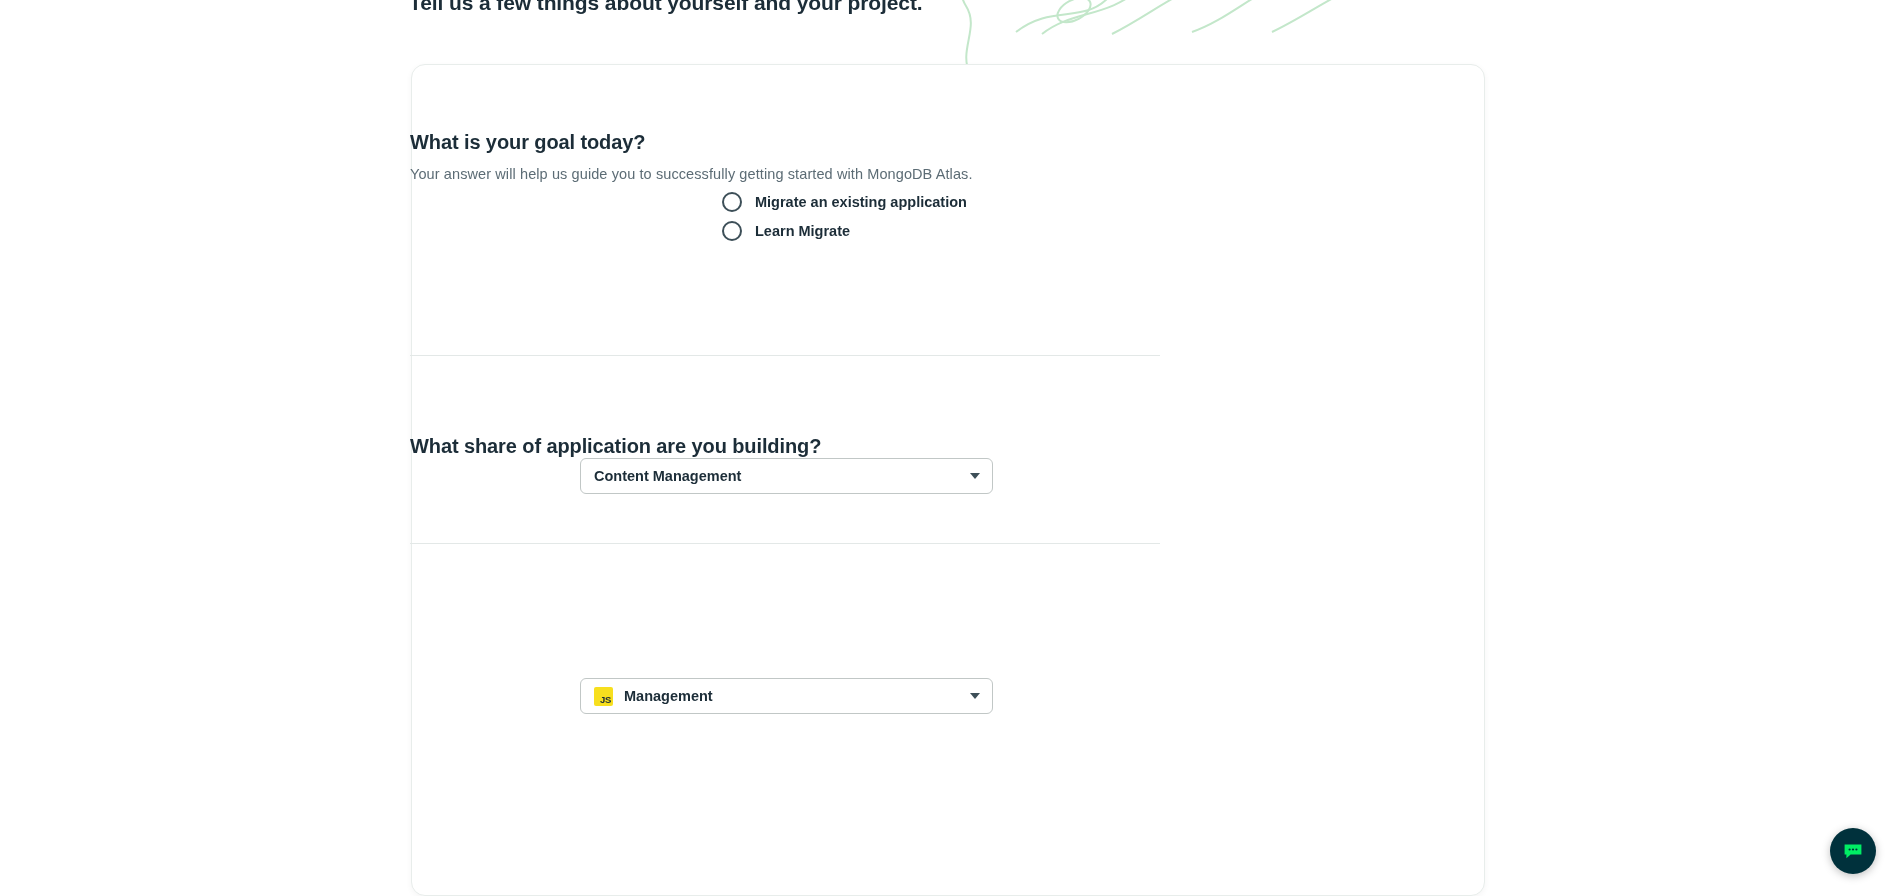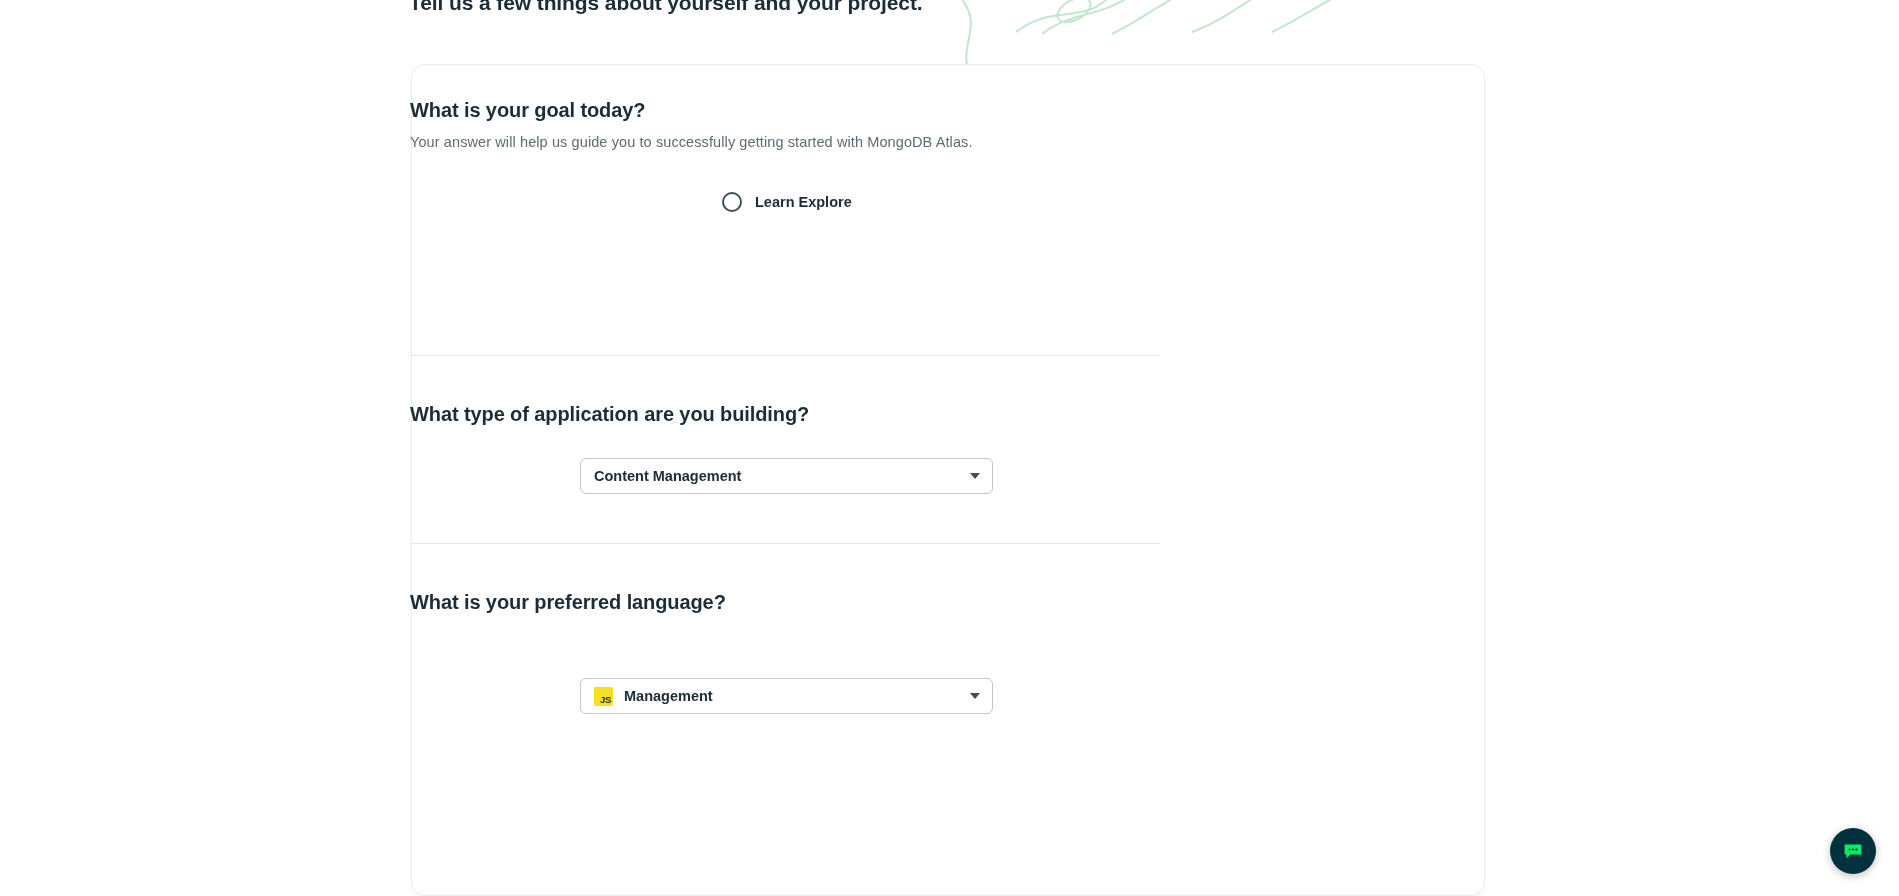--- a/index.html
+++ b/index.html
@@ -242,39 +242,42 @@
   <div class="card">
 
     <div class="section" style="top: 34px; padding-left: 0px; left: 0px;">
       <h2 class="q-title" style="margin-left: -2px; padding-left: 0px; position: relative; left: 0px;">What is your goal today?</h2>
       <p class="q-sub" style="margin-left: -2px; padding-left: 0px;">Your answer will help us guide you to successfully getting started with MongoDB Atlas.</p>
     </div>
 
     <div class="radio-group">
       <div class="radio-row">
         <span class="radio-outer"></span>
-        <span class="radio-label">Learn Explore</span>
+        <span class="radio-label">Migrate an existing application</span>
+      </div>
+      <div class="radio-row">
+        <span class="radio-outer"></span>
+        <span class="radio-label">Learn Migrate</span>
       </div>
     </div>
 
     <div class="divider" style="top:290px; left:-2px;"></div>
 
     <div class="section" style="top: 338px; padding-left: 0px; left: 0px;">
-      <h2 class="q-title" style="margin-left: -2px; padding-left: 0px;">What type of application are you building?</h2>
+      <h2 class="q-title" style="margin-left: -2px; padding-left: 0px;">What share of application are you building?</h2>
     </div>
 
     <div class="select" style="top:393px; left:168px;">
       <span class="select-value">Content Management</span>
       <span class="caret"></span>
     </div>
 
     <div class="divider" style="top:478px; left:-2px;"></div>
 
     <div class="section" style="top: 526px; padding-left: 0px; left: 0px;">
-      <h2 class="q-title" style="margin-left: -2px; padding-left: 0px;">What is your preferred language?</h2>
     </div>
 
     <div class="select" style="top:613px; left:168px;">
       <span class="lang-badge">JS</span>
       <span class="select-value">Management</span>
       <span class="caret"></span>
     </div>
 
   </div>
 
@@ -456,21 +459,21 @@
   .card > .section { padding-left: 0px; }
   .card > .section { padding-left: 0px; }
   .card > .section { padding-left: 0px; }
   .card > .section { padding-left: 0px; }
   .card > .section { padding-left: 0px; }
   .card > .section { padding-left: 0px; }
   .card > .section { padding-left: 0px; }
   .card > .section { padding-left: 0px; }
   .card > .section { padding-left: 0px; }
   .card > .section { padding-left: 0px; }
-  .card > .section { padding-left: 0px; }
+  .card > .section { padding-left: 0px; margin-top: 32px; }
   .card > .section { padding-left: 0px; }
   .card > .section { padding-left: 0px; }
   .card > .section { padding-left: 0px; }
   .card > .section { padding-left: 0px; }
   .card > .section { padding-left: 0px; }
   .card > .section { padding-left: 0px; }
   .card > .section { padding-left: 0px; }
   .card > .section { padding-left: 0px; }
   .card > .section { padding-left: 0px; }
   .card > .section { padding-left: 0px; }

